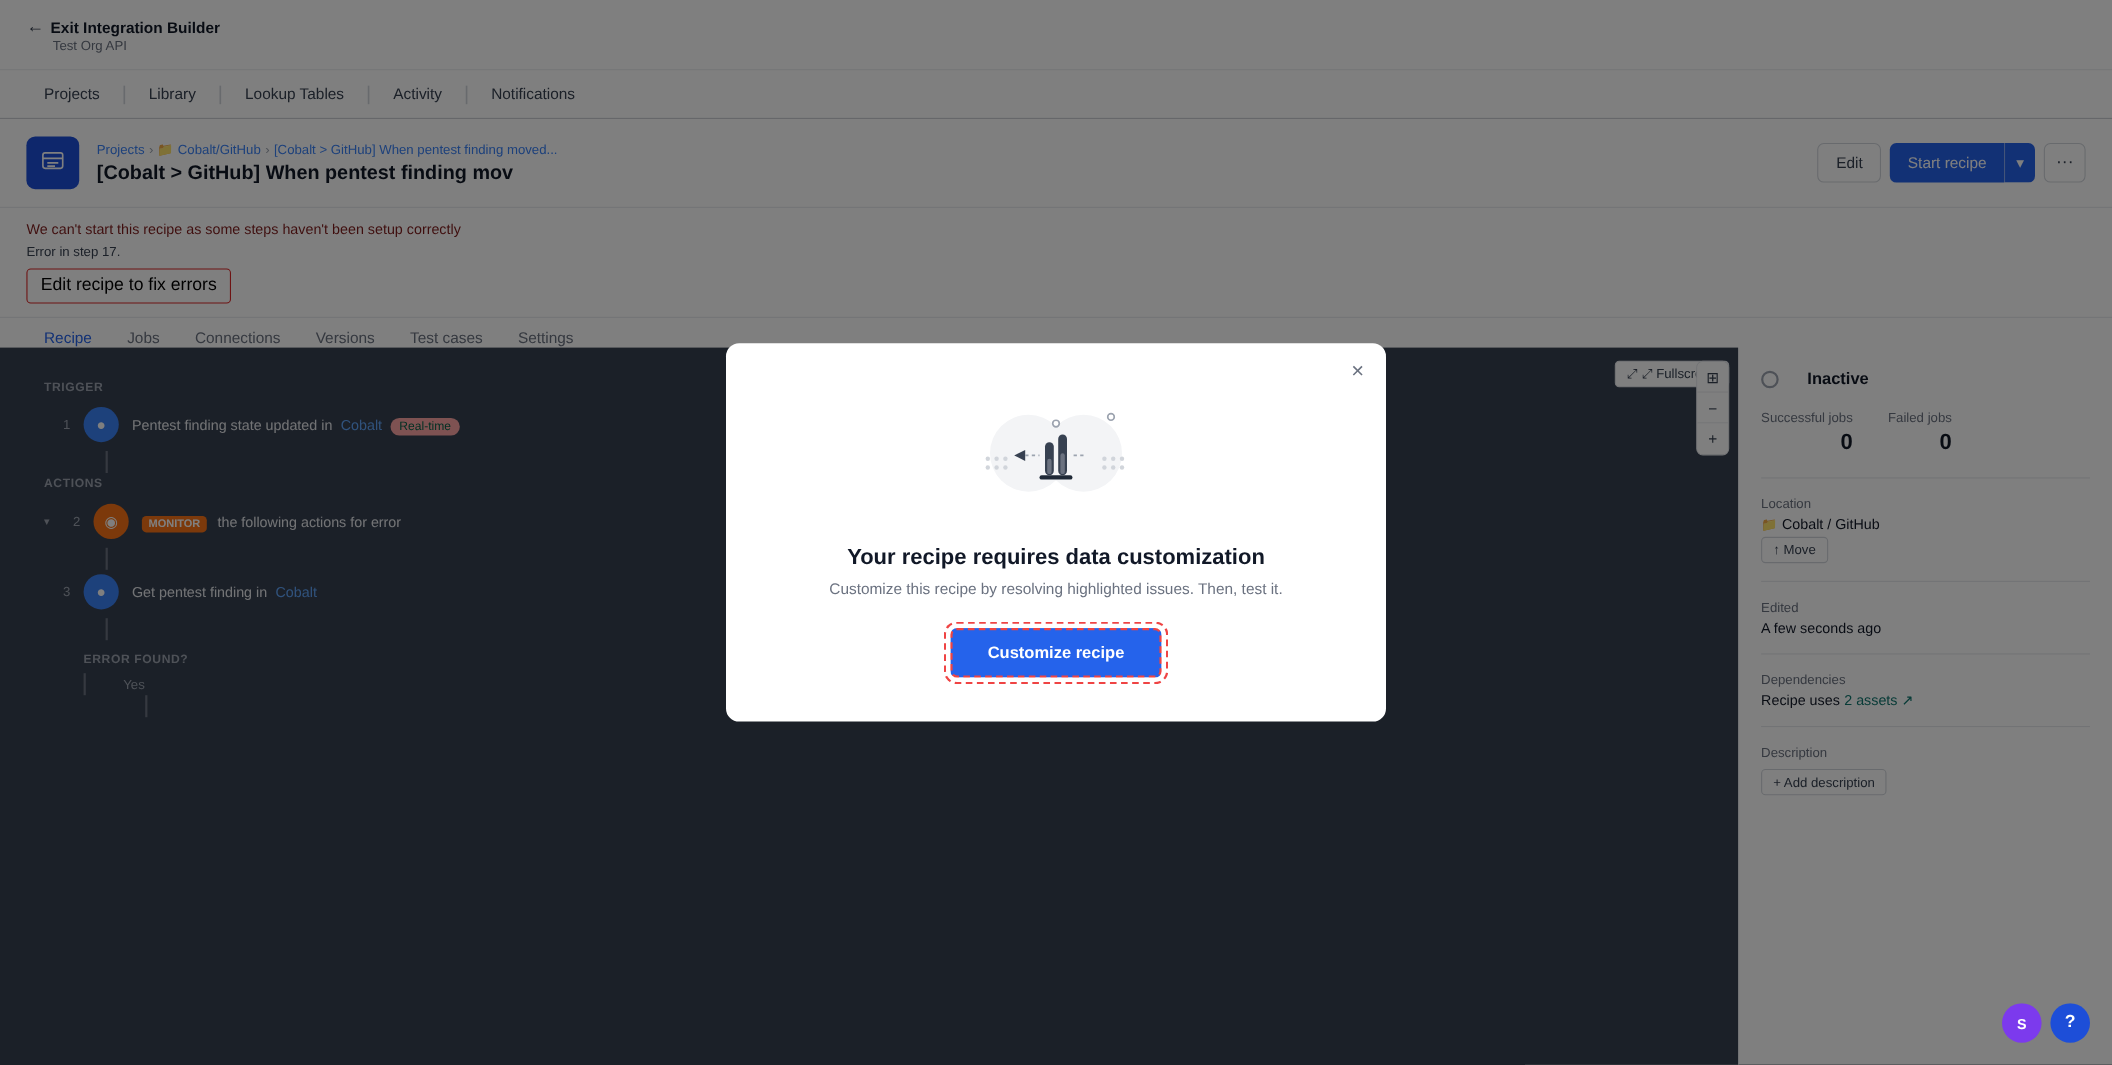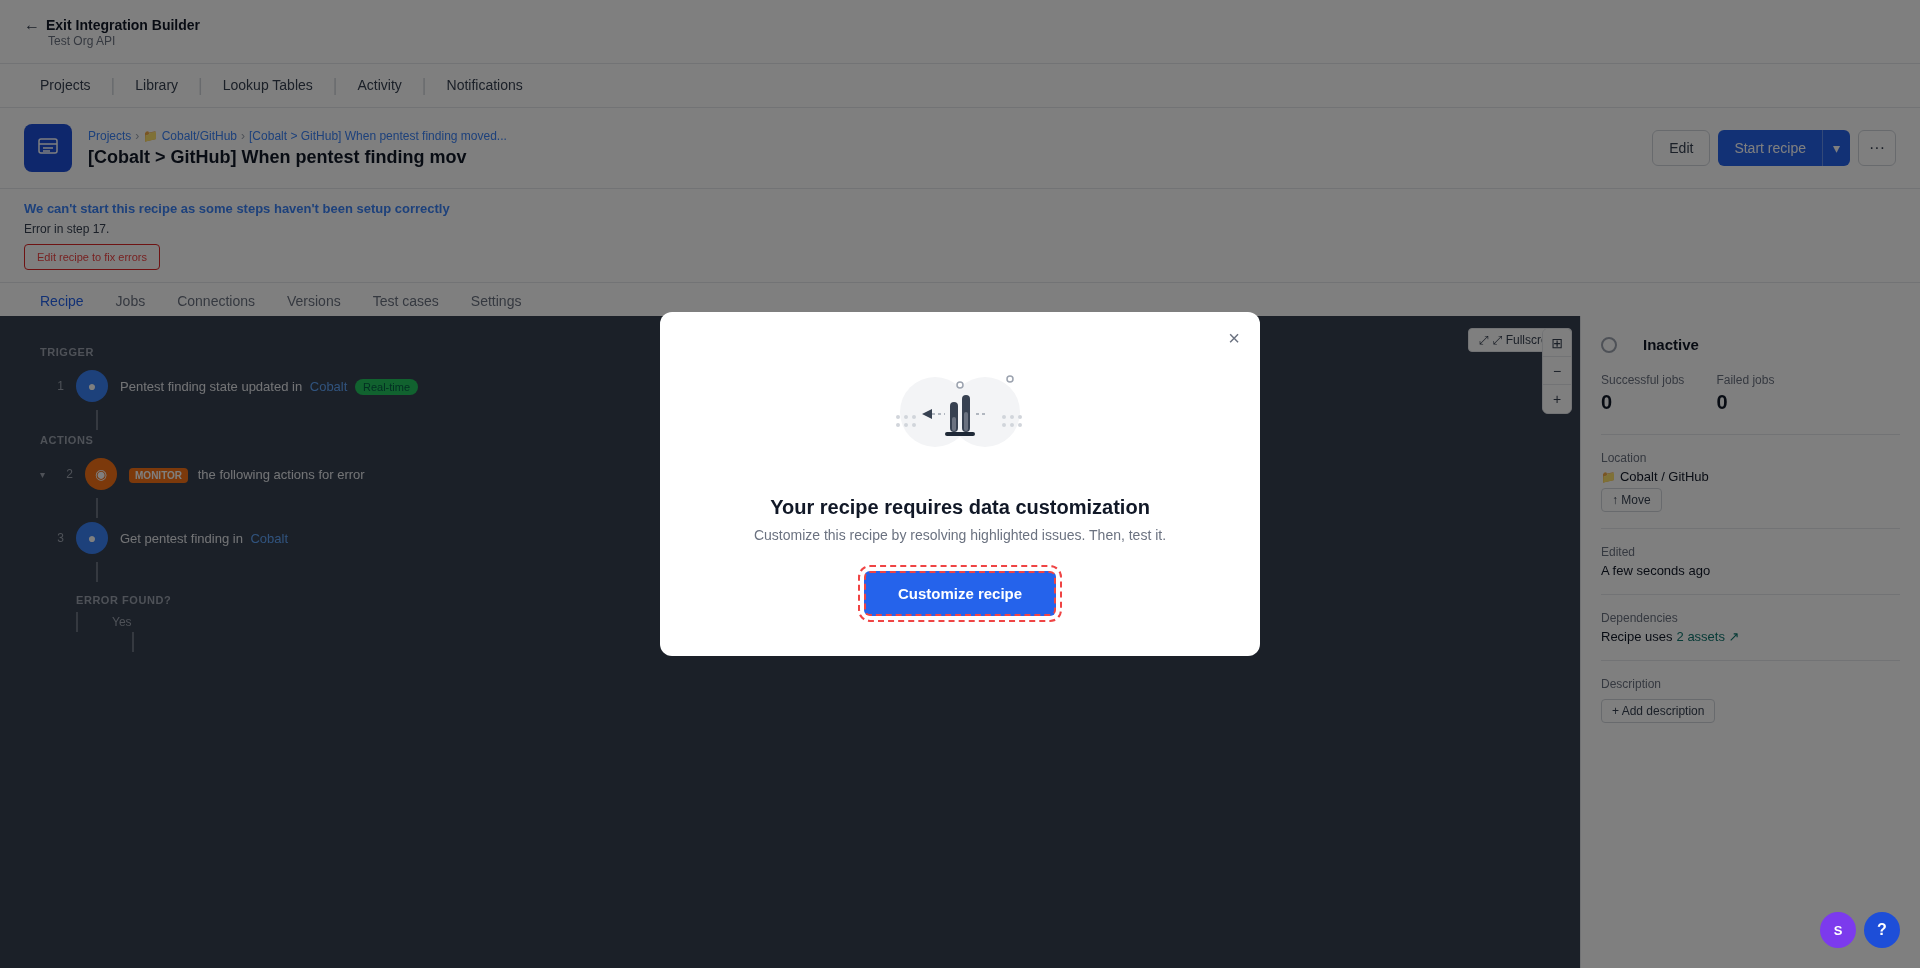--- a/index.html
+++ b/index.html
@@ -158,37 +158,37 @@
       cursor: pointer;
     }
 
     
     .error-banner {
       background: #fff;
       border-bottom: 1px solid #e5e7eb;
       padding: 12px 24px;
     }
     .error-text {
-      color: #3b82f6;
+      color: #7f1d1d;
       font-size: 13px;
-      font-weight: 700;
+      font-weight: 400;
       margin-bottom: 6px;
     }
     .error-step {
       color: #374151;
       font-size: 12px;
       margin-bottom: 8px;
     }
     .btn-fix {
       padding: 6px 12px;
       border: 1px solid #dc2626;
       background: #fff;
       border-radius: 4px;
-      font-size: 11px;
-      color: #ef4444;
+      font-size: 16px;
+      color: #000000;
       cursor: pointer;
     }
 
     
     .tabs-bar {
       background: #fff;
       border-bottom: 1px solid #e5e7eb;
       padding: 0 24px;
       display: flex;
       align-items: center;
@@ -273,20 +273,21 @@
     }
     .status-label {
       font-size: 15px;
       font-weight: 600;
       color: #111827;
     }
     .stats-row {
       display: flex;
       gap: 32px;
       margin-bottom: 20px;
+      text-align: right;
     }
     .stat-item {}
     .stat-label { font-size: 12px; color: #6b7280; margin-bottom: 4px; }
     .stat-value { font-size: 20px; font-weight: 700; color: #111827; }
     .divider { height: 1px; background: #e5e7eb; margin: 16px 0; }
     .info-label { font-size: 12px; color: #6b7280; margin-bottom: 4px; }
     .info-value { font-size: 13px; color: #111827; display: flex; align-items: center; gap: 4px; }
     .folder-icon { color: #6b7280; font-size: 12px; }
     .info-section { margin-bottom: 16px; }
     .btn-move {
@@ -357,21 +358,21 @@
     .step-text {
       font-size: 13px;
       color: #e5e7eb;
     }
     .step-badge {
       padding: 2px 8px;
       border-radius: 12px;
       font-size: 11px;
       font-weight: 500;
     }
-    .badge-green { background: #22c55e; color: #065f46; }
+    .badge-green { background: #fca5a5; color: #065f46; }
     .step-connector {
       width: 2px;
       height: 20px;
       background: #6b7280;
       margin-left: 56px;
       margin-bottom: 4px;
     }
     .monitor-badge {
       background: #f97316;
       color: #fff;

